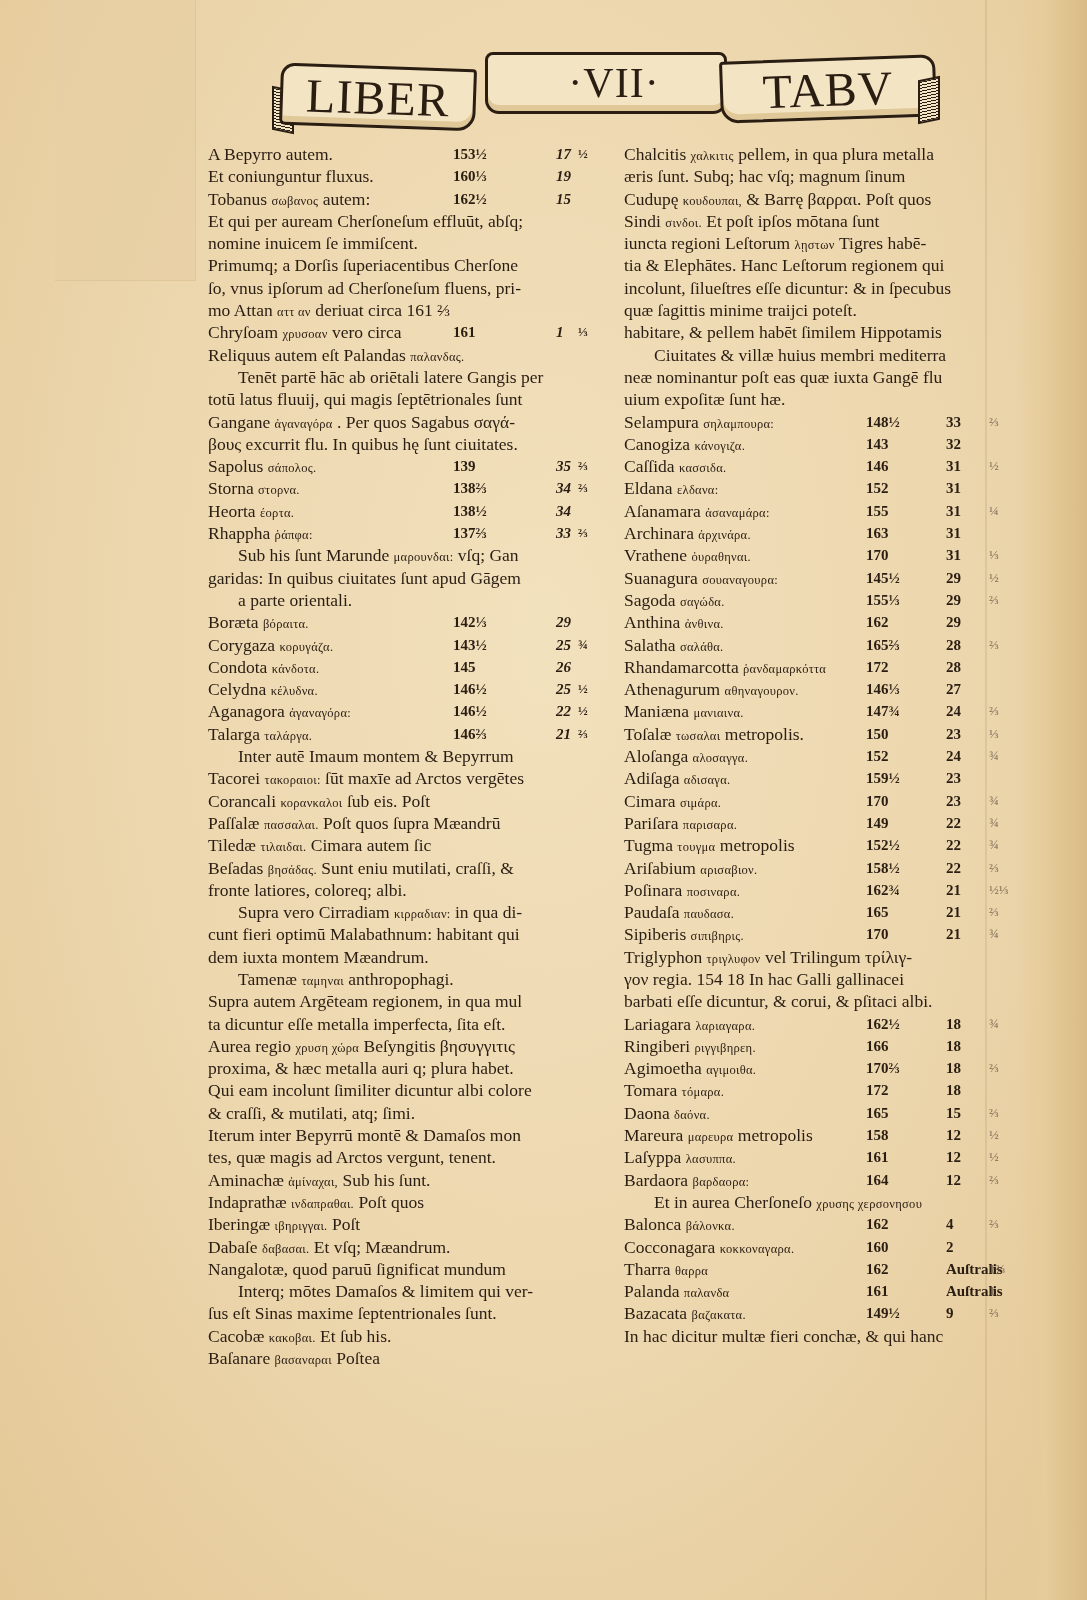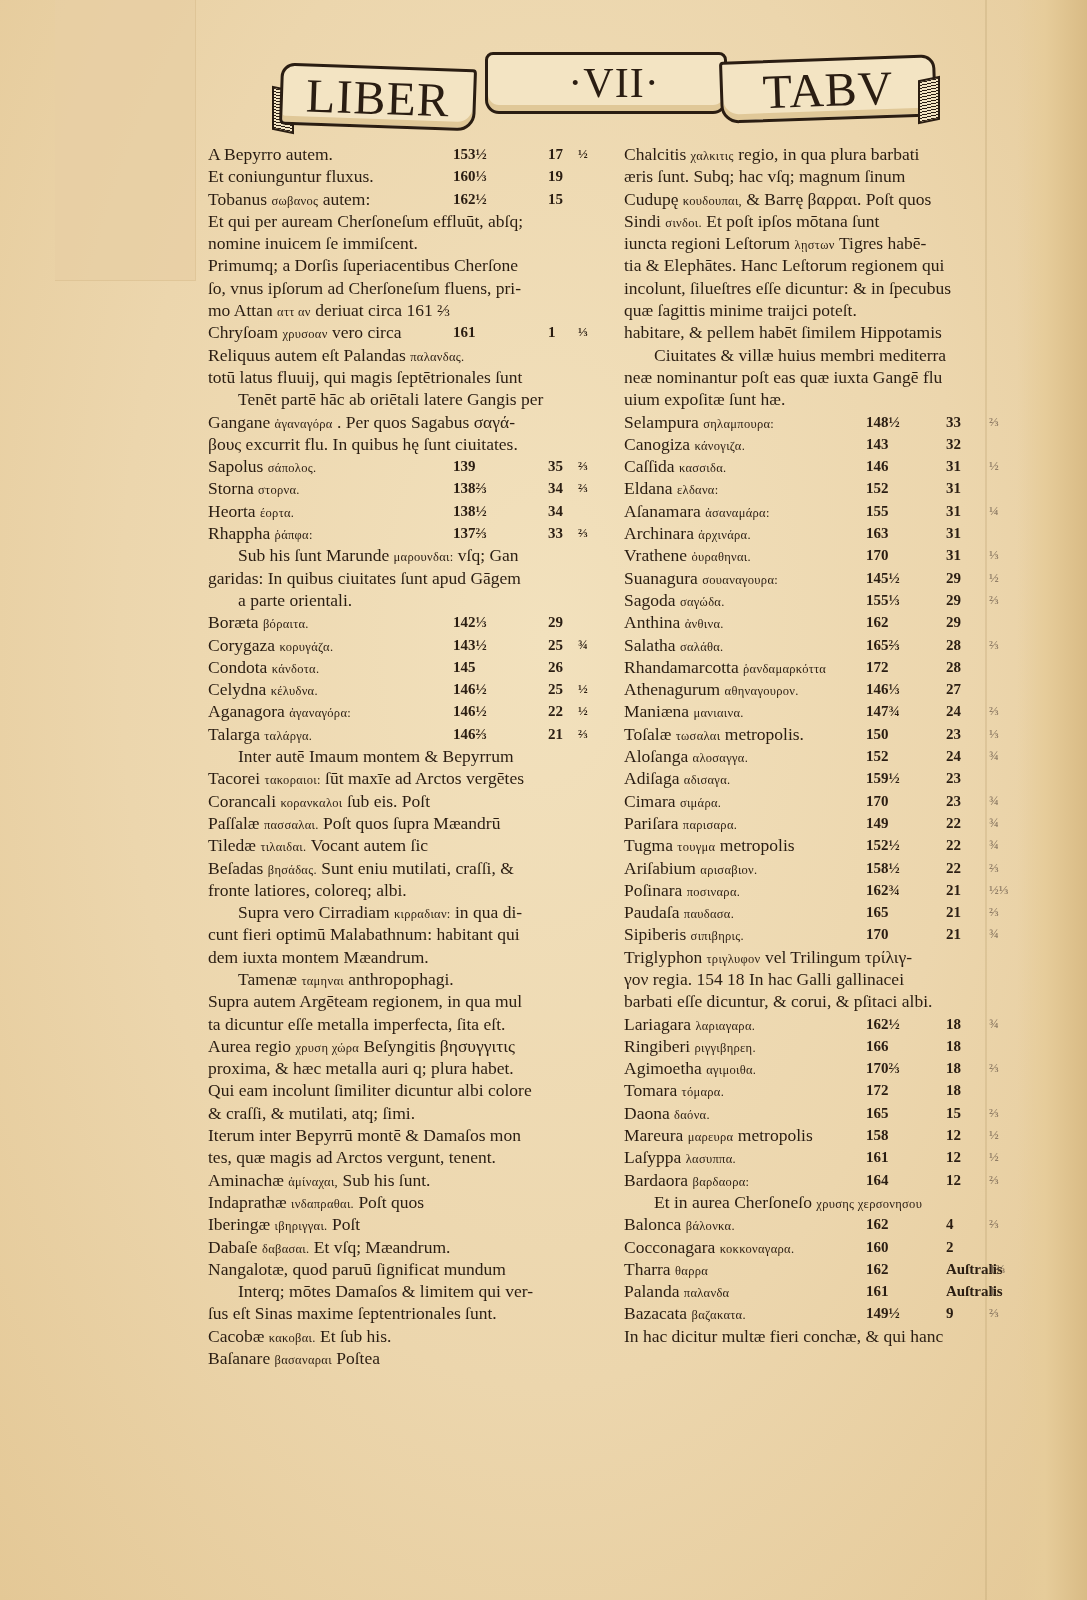--- a/index.html
+++ b/index.html
@@ -52,21 +52,21 @@
   .col-right { left: 624px; width: 385px; }
   .line { white-space: nowrap; height: 22.3px; position: relative; }
   .line.indent { padding-left: 30px; }
   .greek { font-size: 12.5px; letter-spacing: .3px; }
   .row { display: block; white-space: nowrap; height: 22.3px; position: relative; }
   .row .name { position: absolute; left: 0; }
   .row .c1 { position: absolute; font-weight: bold; font-size: 15px; }
   .row .c2 { position: absolute; font-weight: bold; font-size: 15px; }
   .row .c3 { position: absolute; font-weight: bold; font-size: 13px; }
   .col-left .row .c1 { left: 245px; }
-  .col-left .row .c2 { left: 340px; }
+  .col-left .row .c2 { left: 348px; font-style: italic; }
   .col-left .row .c3 { left: 370px; }
   .col-right .row .c1 { left: 242px; }
   .col-right .row .c2 { left: 322px; }
   .col-right .row .c3 { left: 365px; color: #6b5a4a; opacity: .7; }
 </style>
 </head>
 <body>
 
 <div class="page">
   <div class="patch"></div>
@@ -111,22 +111,22 @@
       <div class="line"><span>Primumq; a Dorſis ſuperiacentibus Cherſone</span></div>
       <div class="line"><span>ſo, vnus ipſorum ad Cherſoneſum fluens, pri-</span></div>
       <div class="line"><span>mo Attan</span> <span class="greek">αττ αν</span> <span>deriuat circa  161 ⅔</span></div>
       <div class="row">
         <span class="name"><span>Chryſoam</span> <span class="greek">χρυσοαν</span> <span>vero circa</span></span>
         <span class="c1">161</span>
         <span class="c2">1</span>
         <span class="c3">⅓</span>
       </div>
       <div class="line"><span>Reliquus autem eſt Palandas</span> <span class="greek">παλανδας.</span></div>
+      <div class="line indent"><span>Tenēt partē hāc ab oriētali latere Gangis per</span></div>
       <div class="line"><span>totū latus fluuij, qui magis ſeptētrionales ſunt</span></div>
-      <div class="line indent"><span>Tenēt partē hāc ab oriētali latere Gangis per</span></div>
       <div class="line"><span>Gangane</span> <span class="greek">ἀγαναγόρα</span> <span>. Per quos Sagabus σαγά-</span></div>
       <div class="line"><span>βους excurrit flu. In quibus hę ſunt ciuitates.</span></div>
       <div class="row">
         <span class="name"><span>Sapolus</span> <span class="greek">σάπολος.</span></span>
         <span class="c1">139</span>
         <span class="c2">35</span>
         <span class="c3">⅔</span>
       </div>
       <div class="row">
         <span class="name"><span>Storna</span> <span class="greek">στορνα.</span></span>
@@ -182,21 +182,21 @@
       <div class="row">
         <span class="name"><span>Talarga</span> <span class="greek">ταλάργα.</span></span>
         <span class="c1">146⅔</span>
         <span class="c2">21</span>
         <span class="c3">⅔</span>
       </div>
       <div class="line indent"><span>Inter autē Imaum montem &amp; Bepyrrum</span></div>
       <div class="line"><span>Tacorei</span> <span class="greek">τακοραιοι:</span> <span>ſūt maxīe ad Arctos vergētes</span></div>
       <div class="line"><span>Corancali</span> <span class="greek">κορανκαλοι</span> <span>ſub eis.      Poſt</span></div>
       <div class="line"><span>Paſſalæ</span> <span class="greek">πασσαλαι.</span> <span>  Poſt quos ſupra Mæandrū</span></div>
-      <div class="line"><span>Tiledæ</span> <span class="greek">τιλαιδαι.</span> <span>    Vocant autem ſic</span></div>
+      <div class="line"><span>Tiledæ</span> <span class="greek">τιλαιδαι.</span> <span>    Cimara autem ſic</span></div>
       <div class="line"><span>Beſadas</span> <span class="greek">βησάδας.</span> <span>Sunt eniu mutilati, craſſi, &amp;</span></div>
       <div class="line"><span>fronte latiores, coloreq; albi.</span></div>
       <div class="line indent"><span>Supra vero Cirradiam</span> <span class="greek">κιρραδιαν:</span> <span>in qua di-</span></div>
       <div class="line"><span>cunt fieri optimū Malabathnum: habitant qui</span></div>
       <div class="line"><span>dem iuxta montem Mæandrum.</span></div>
       <div class="line indent"><span>Tamenæ</span> <span class="greek">ταμηναι</span> <span>anthropophagi.</span></div>
       <div class="line"><span>Supra autem Argēteam regionem, in qua mul</span></div>
       <div class="line"><span>ta dicuntur eſſe metalla imperfecta, ſita eſt.</span></div>
       <div class="line"><span>Aurea regio</span> <span class="greek">χρυση χώρα</span> <span>Beſyngitis βησυγγιτις</span></div>
       <div class="line"><span>proxima, &amp; hæc metalla auri q; plura habet.</span></div>
@@ -208,21 +208,21 @@
       <div class="line"><span>Indaprathæ</span> <span class="greek">ινδαπραθαι.</span> <span>         Poſt quos</span></div>
       <div class="line"><span>Iberingæ</span> <span class="greek">ιβηριγγαι.</span> <span>            Poſt</span></div>
       <div class="line"><span>Dabaſe</span> <span class="greek">δαβασαι.</span> <span>   Et vſq; Mæandrum.</span></div>
       <div class="line"><span>Nangalotæ, quod paruū ſignificat mundum</span></div>
       <div class="line indent"><span>Interq; mōtes Damaſos &amp; limitem qui ver-</span></div>
       <div class="line"><span>ſus eſt Sinas maxime ſeptentrionales ſunt.</span></div>
       <div class="line"><span>Cacobæ</span> <span class="greek">κακοβαι.</span> <span>   Et ſub his.</span></div>
       <div class="line"><span>Baſanare</span> <span class="greek">βασαναραι</span> <span>        Poſtea</span></div>
     </div>
   <div class="col col-right" id="col-right">
-      <div class="line"><span>Chalcitis</span> <span class="greek">χαλκιτις</span> <span>regio, in qua plura barbati</span></div>
+      <div class="line"><span>Chalcitis</span> <span class="greek">χαλκιτις</span> <span>pellem, in qua plura metalla</span></div>
       <div class="line"><span>æris ſunt.     Subq; hac vſq; magnum ſinum</span></div>
       <div class="line"><span>Cudupę</span> <span class="greek">κουδουπαι,</span> <span>&amp; Barrę βαρραι. Poſt quos</span></div>
       <div class="line"><span>Sindi</span> <span class="greek">σινδοι.</span> <span>        Et poſt ipſos mōtana ſunt</span></div>
       <div class="line"><span>iuncta regioni Leſtorum</span> <span class="greek">λῃστων</span> <span>Tigres habē-</span></div>
       <div class="line"><span>tia &amp; Elephātes. Hanc Leſtorum regionem qui</span></div>
       <div class="line"><span>incolunt, ſilueſtres eſſe dicuntur: &amp; in ſpecubus</span></div>
       <div class="line"><span>quæ ſagittis minime traijci poteſt.</span></div>
       <div class="line"><span>habitare, &amp; pellem habēt ſimilem Hippotamis</span></div>
       <div class="line indent"><span>Ciuitates &amp; villæ huius membri mediterra</span></div>
       <div class="line"><span>neæ nominantur poſt eas quæ iuxta Gangē flu</span></div>

